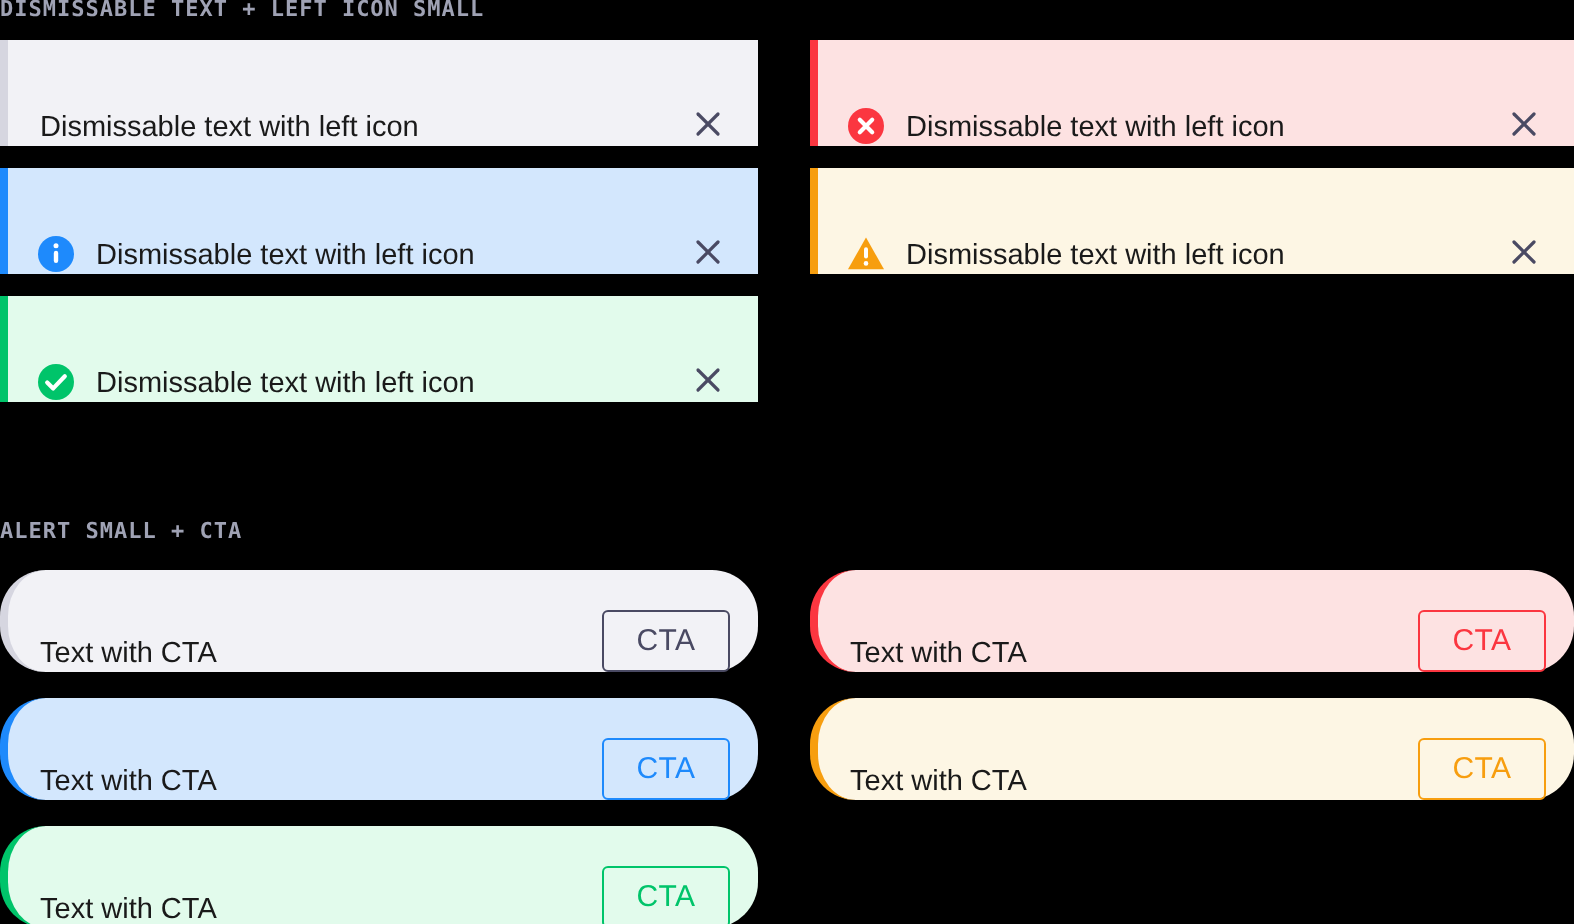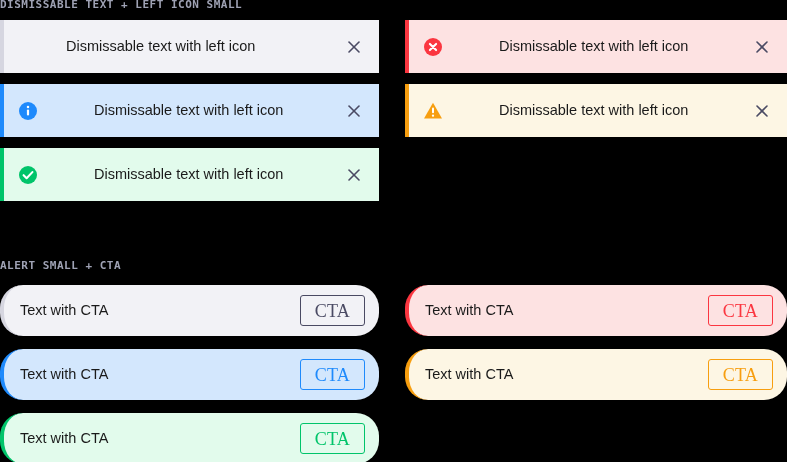--- a/index.html
+++ b/index.html
@@ -45,26 +45,25 @@
     width: 787px;
     height: 64px;
   }
 
   .cell-left  { position: absolute; left: 0px;   top: 0; width: 379px; }
   .cell-right { position: absolute; left: 405px; top: 0; width: 382px; }
 
   
   .alert {
     display: flex;
-    align-items: center;
+    align-items: flex-end;
     height: 53px;
     padding: 0 14px 0 0;
     border-left-width: 4px;
     border-left-style: solid;
-    gap: 46px;
   }
 
   .alert-cta { height: 51px; border-radius: 23px; }
 
   
   .alert.neutral { background: #F2F2F6; border-left-color: #D6D6E0; }
   .alert.error   { background: #FDE2E2; border-left-color: #FB3640; }
   .alert.info    { background: #D3E7FD; border-left-color: #1E8AFC; }
   .alert.warning { background: #FDF6E4; border-left-color: #F79E0F; }
   .alert.success { background: #E2FBEC; border-left-color: #00C46A; }
@@ -112,22 +111,22 @@
 
   
   .cta-btn {
     flex: 0 0 auto;
     min-width: 64px;
     height: 31px;
     padding: 0 14px;
     background: transparent;
     border: 1px solid;
     border-radius: 3px;
-    font-family: Liberation Serif, serif;
-    font-size: 18px;
+    font-family: Liberation Sans, sans-serif;
+    font-size: 15px;
     letter-spacing: 0.2px;
     cursor: pointer;
     line-height: 1;
     display: flex;
     align-items: center;
     justify-content: center;
   }
   .cta-btn.neutral { border-color: #4A4A63; color: #4A4A63; }
   .cta-btn.error   { border-color: #FB3640; color: #FB3640; }
   .cta-btn.info    { border-color: #1E8AFC; color: #1E8AFC; }

